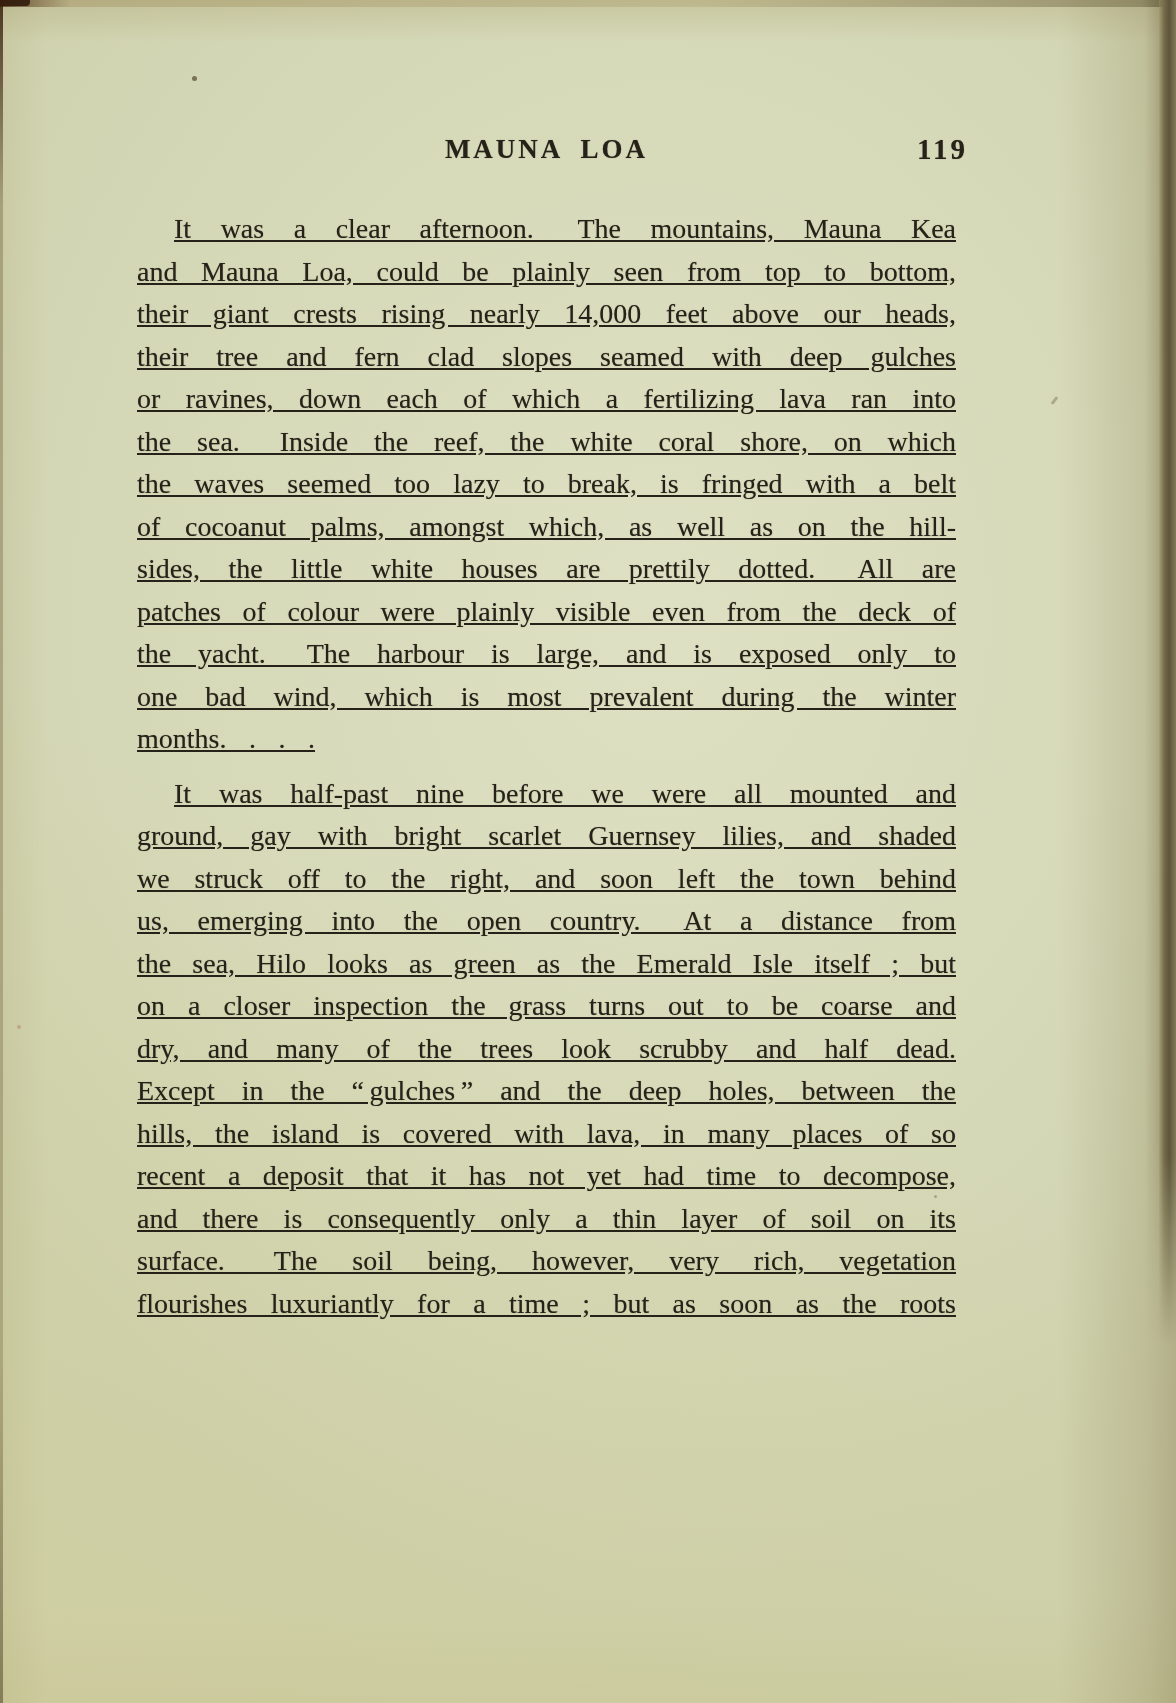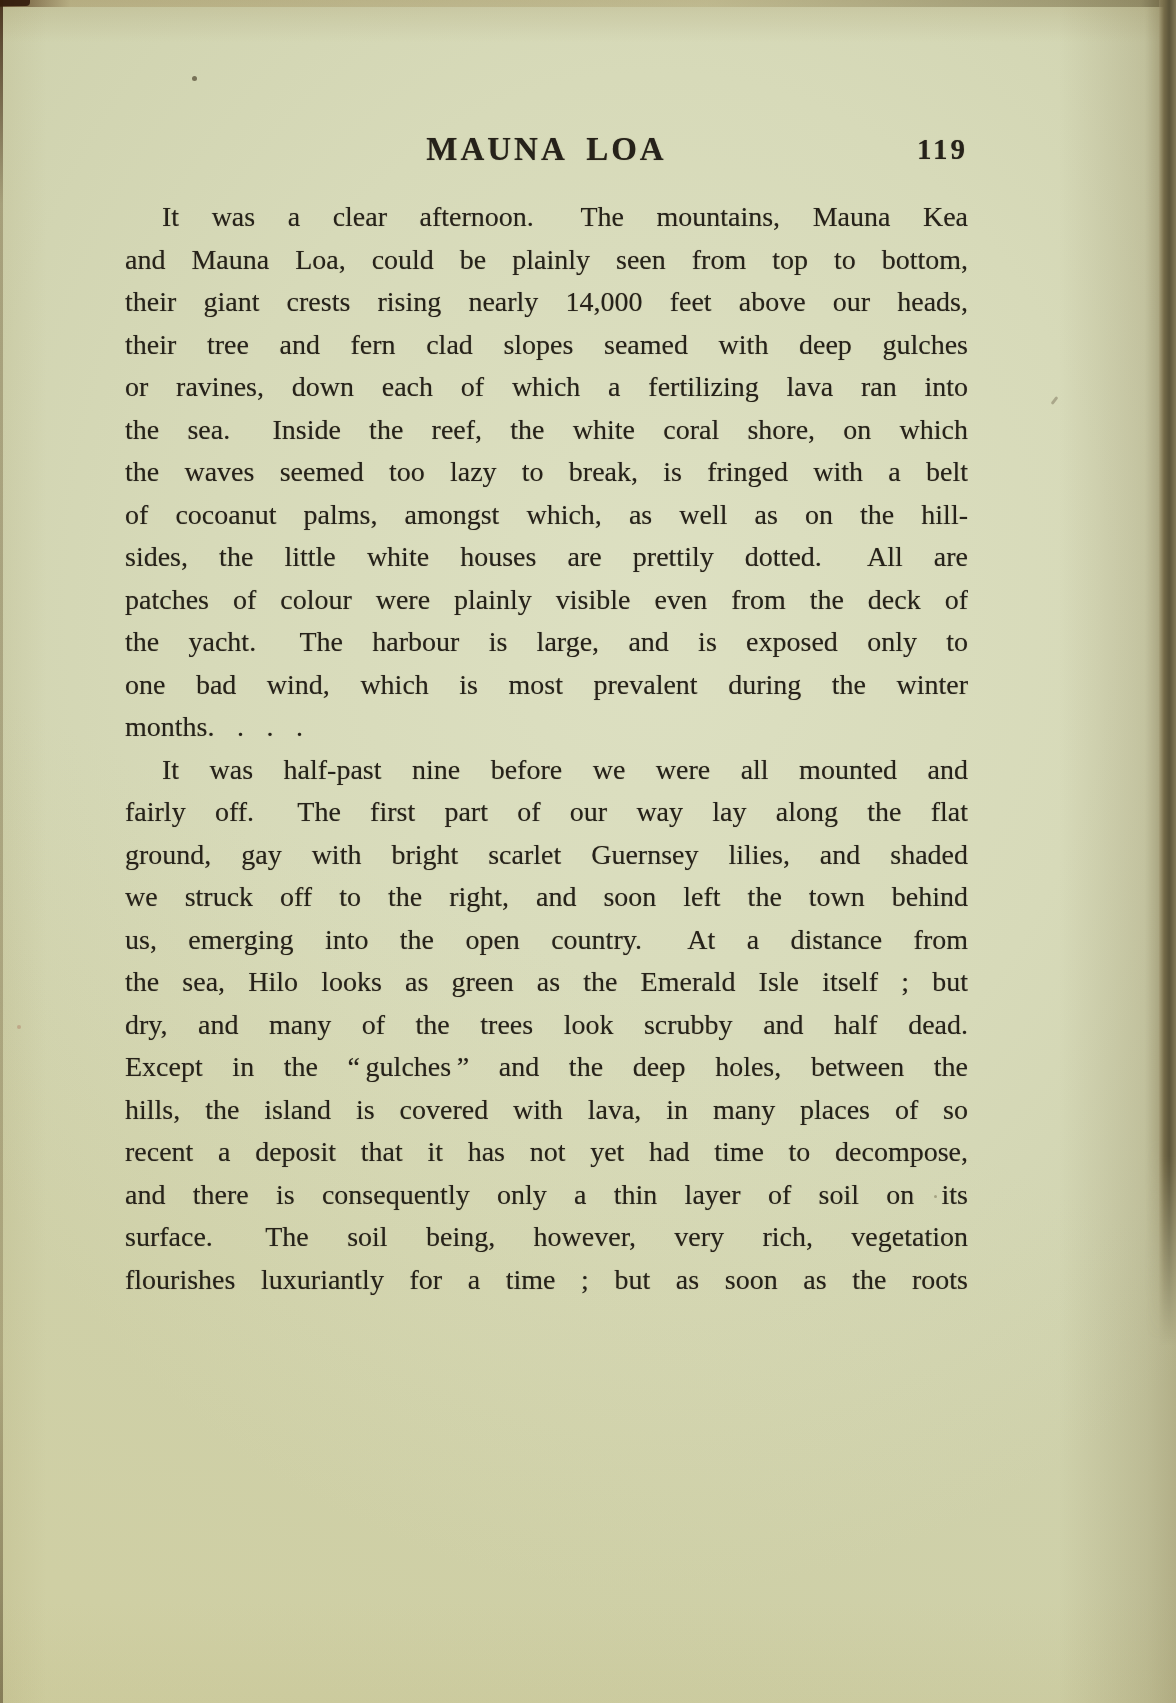--- a/index.html
+++ b/index.html
@@ -42,31 +42,31 @@
   .speck.s2{left:1053px;top:396px;width:3px;height:9px;background:rgba(115,105,82,.45);transform:rotate(38deg);border-radius:2px;}
   .speck.s3{left:17px;top:1025px;width:4px;height:4px;background:rgba(175,125,100,.45);}
   .speck.s4{left:934px;top:1195px;width:3px;height:3px;background:rgba(95,85,58,.4);}
 
   .page-header{
     position:absolute;left:125px;top:129px;width:843px;height:40px;line-height:40px;
     color:#26221a;text-shadow:0 0 1px rgba(60,50,30,.5);
   }
   .running-title{
     display:block;text-align:center;
-    font-size:33px;font-weight:700;letter-spacing:3px;word-spacing:9px;
+    font-size:27px;font-weight:700;letter-spacing:3px;word-spacing:9px;
   }
   .folio{
     position:absolute;right:0;top:0;line-height:40px;
     font-size:29px;font-weight:700;letter-spacing:3px;text-align:right;
   }
   .page-body{
     position:absolute;left:125px;top:196px;width:843px;
     color:#26221a;text-shadow:0 0 1px rgba(60,50,30,.45);
   }
-  .paragraph{margin:0;}
+  .paragraph{margin:12px;text-decoration:underline;}
   .line{
     font-size:28px;line-height:42.5px;height:42.5px;overflow:hidden;
     word-spacing:1.5px;
     text-align:justify;text-align-last:justify;text-justify:inter-word;
     white-space:normal;
   }
   .line.indent{text-indent:37px;}
   .line.no-just{text-align-last:left;}
 </style>
 </head>
@@ -99,25 +99,25 @@
       <div class="line">the waves seemed too lazy to break, is fringed with a belt</div>
       <div class="line">of cocoanut palms, amongst which, as well as on the hill-</div>
       <div class="line">sides, the little white houses are prettily dotted.  All are</div>
       <div class="line">patches of colour were plainly visible even from the deck of</div>
       <div class="line">the yacht.  The harbour is large, and is exposed only to</div>
       <div class="line">one bad wind, which is most prevalent during the winter</div>
       <div class="line no-just">months.  .  .  .</div>
     </div>
     <div class="paragraph">
       <div class="line indent">It was half-past nine before we were all mounted and</div>
-      <div class="line">fairly off.  The first part of our way lay along the flat</div>
       <div class="line">ground, gay with bright scarlet Guernsey lilies, and shaded</div>
       <div class="line">we struck off to the right, and soon left the town behind</div>
       <div class="line">us, emerging into the open country.  At a distance from</div>
       <div class="line">the sea, Hilo looks as green as the Emerald Isle itself ; but</div>
+      <div class="line">on a closer inspection the grass turns out to be coarse and</div>
       <div class="line">dry, and many of the trees look scrubby and half dead.</div>
       <div class="line">Except in the “ gulches ” and the deep holes, between the</div>
       <div class="line">hills, the island is covered with lava, in many places of so</div>
       <div class="line">recent a deposit that it has not yet had time to decompose,</div>
       <div class="line">and there is consequently only a thin layer of soil on its</div>
       <div class="line">surface.  The soil being, however, very rich, vegetation</div>
       <div class="line">flourishes luxuriantly for a time ; but as soon as the roots</div>
     </div>
   </div>
 

